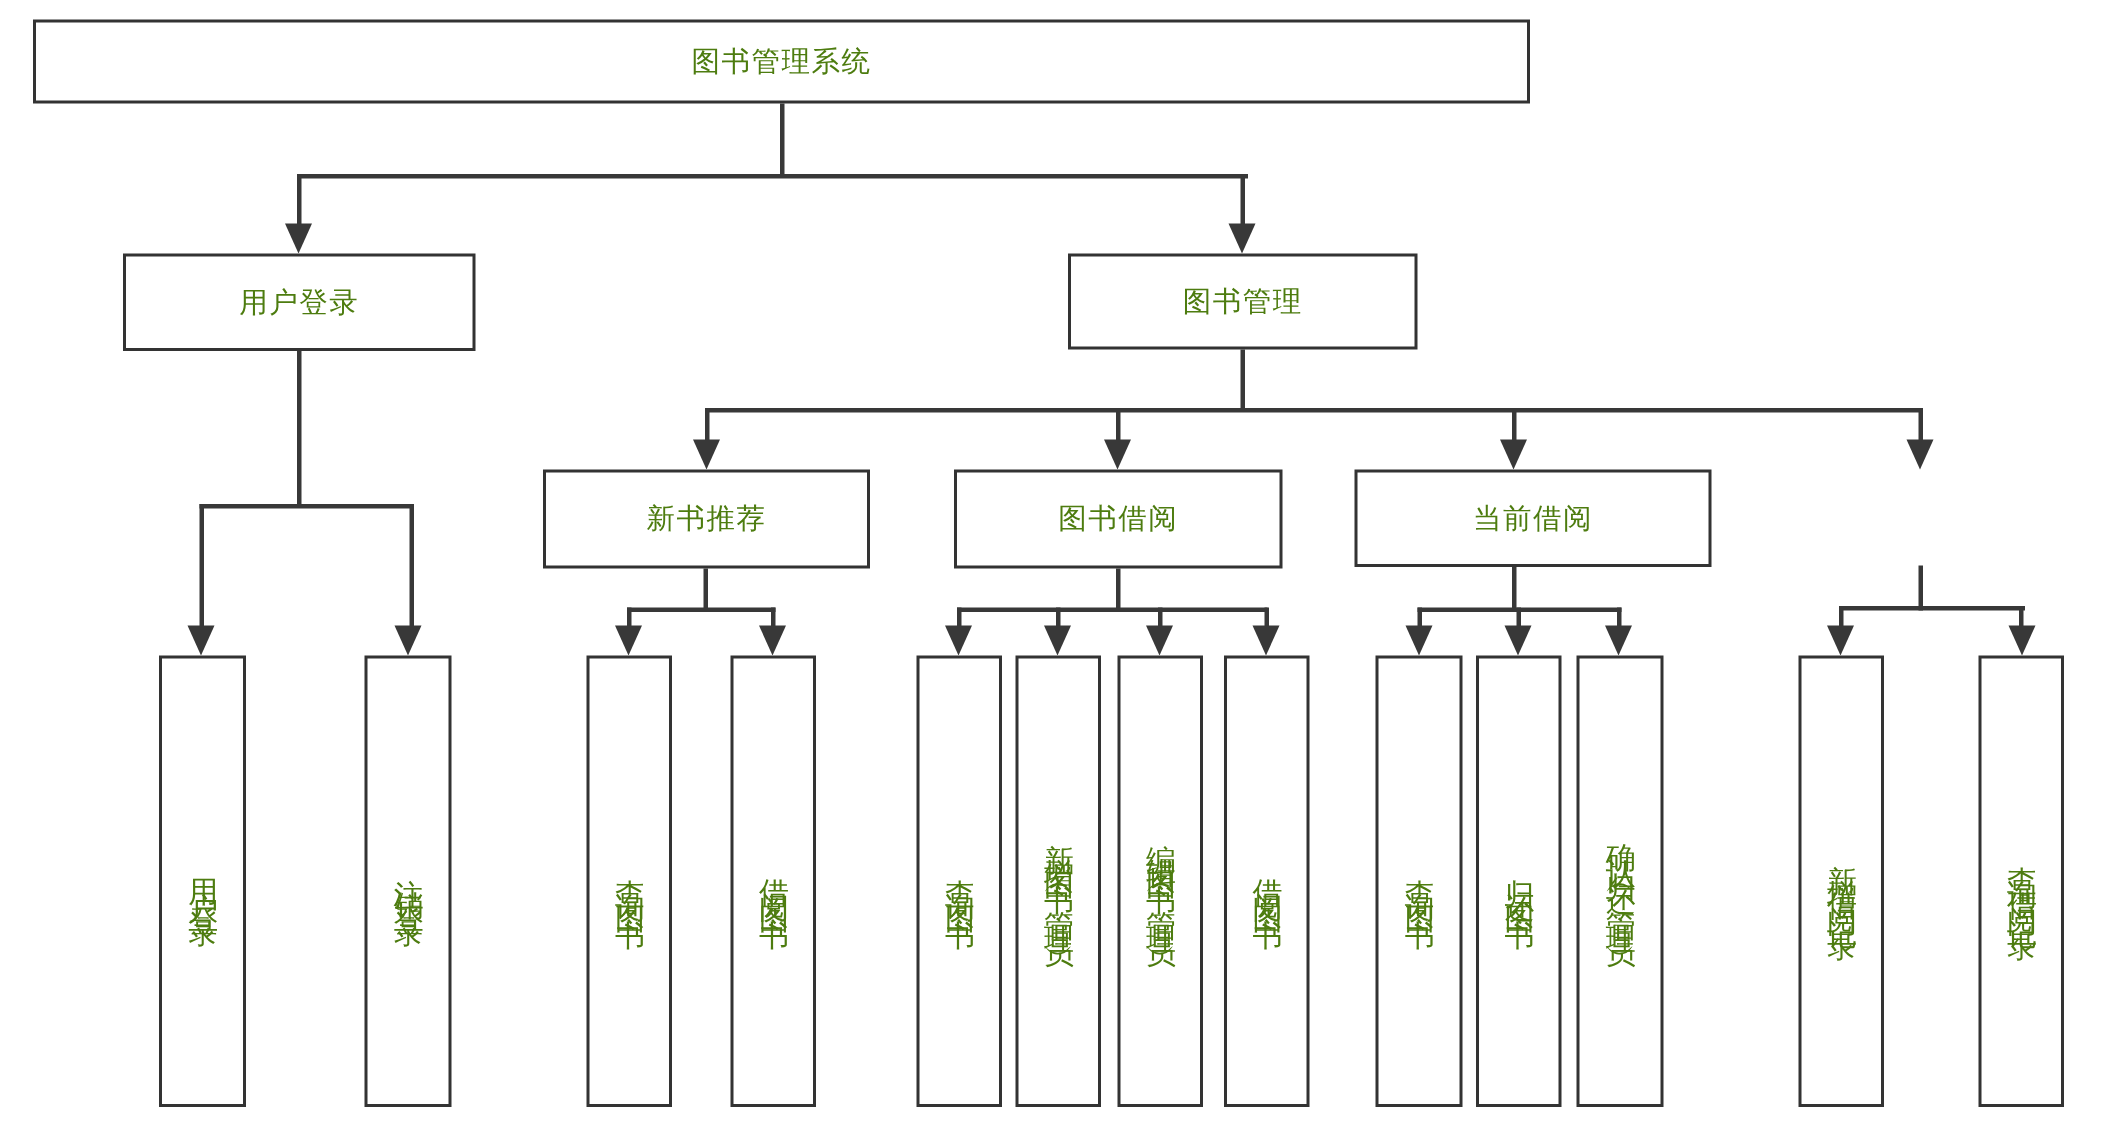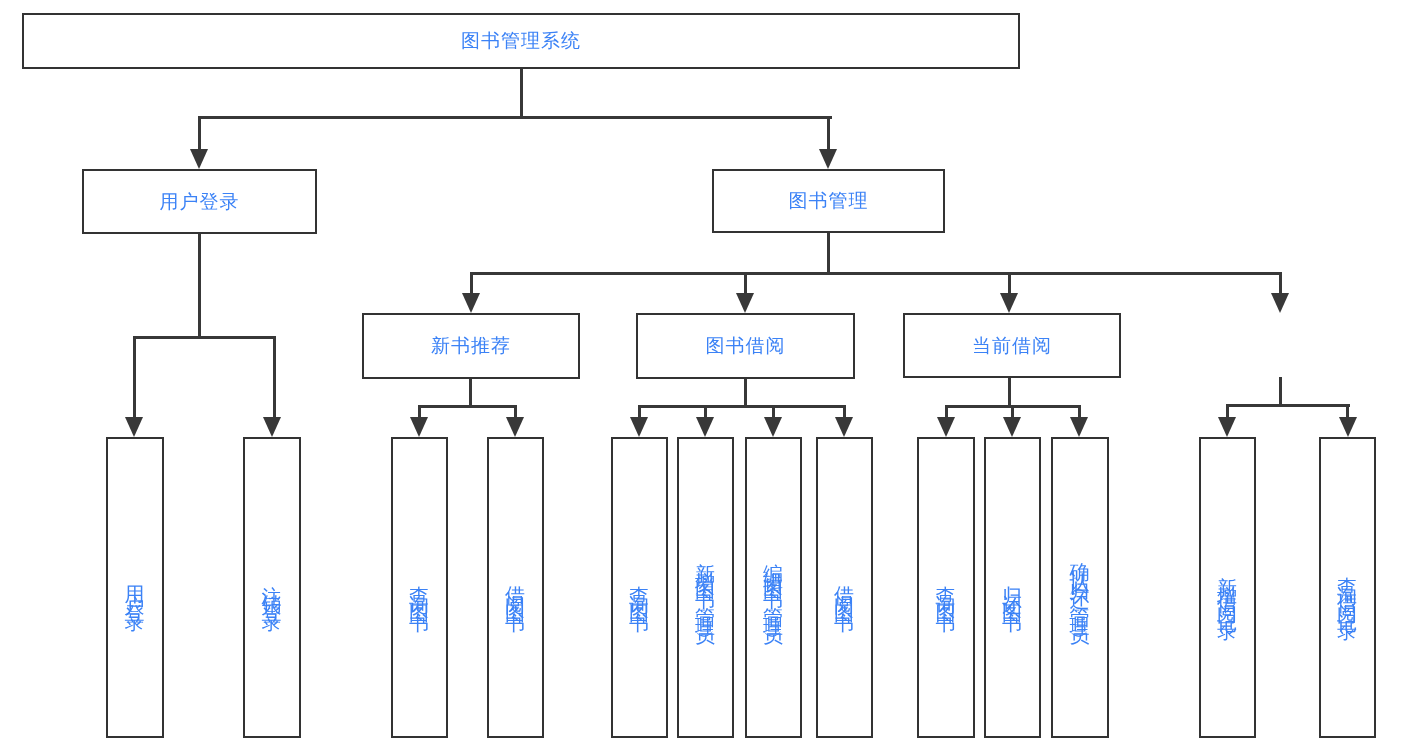--- a/index.html
+++ b/index.html
@@ -11,21 +11,21 @@
     overflow:hidden;
   }
   .box{
     position:absolute;
     background:#ffffff;
     border:2px solid #333333;
     box-sizing:border-box;
     display:flex;
     align-items:center;
     justify-content:center;
-    color:#3b82f6;
+    color:#4d7c0f;
     z-index:2;
   }
   .box.h{font-size:19px;letter-spacing:1px;}
   .box.v{font-size:20px;}
   .box.v .lbl{
     writing-mode:vertical-rl;
     text-orientation:mixed;
     letter-spacing:9px;
     line-height:1;
     white-space:nowrap;
@@ -36,21 +36,21 @@
     border-left:9px solid transparent;
     border-right:9px solid transparent;
     border-top:20px solid #383838;
   }
   
   #n-root{left:22px;top:13px;width:998px;height:56px;}
   #n-user-login{left:82px;top:169px;width:235px;height:65px;}
   #n-book-mgmt{left:712px;top:169px;width:233px;height:64px;}
   #n-new-book-rec{left:362px;top:313px;width:218px;height:66px;}
   #n-book-borrow{left:636px;top:313px;width:219px;height:66px;}
-  #n-current-borrow{left:903px;top:313px;width:218px;height:65px;}
+  #n-current-borrow{left:903px;top:313px;width:238px;height:65px;}
   #n-borrow-records{left:1173px;top:313px;width:215px;height:65px;}
   .leaf{top:437px;height:301px;}
   #l-user-login{left:106px;width:58px;}
   #l-logout{left:243px;width:58px;}
   #l-nbr-query{left:391px;width:57px;}
   #l-nbr-borrow{left:487px;width:57px;}
   #l-bb-query{left:611px;width:57px;}
   #l-bb-add{left:677px;width:57px;}
   #l-bb-edit{left:745px;width:57px;}
   #l-bb-borrow{left:816px;width:57px;}

